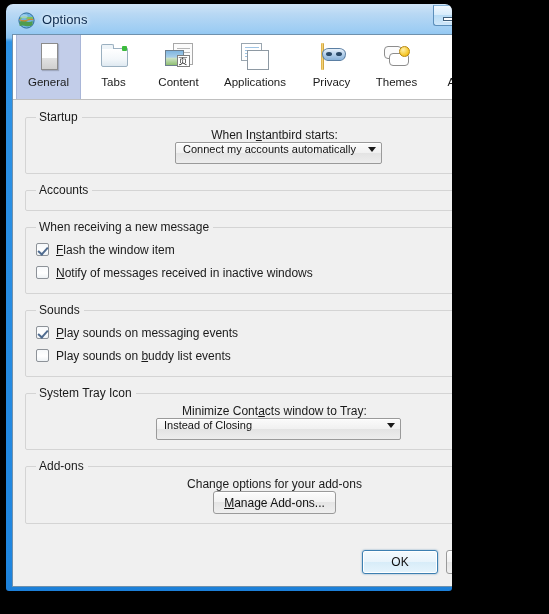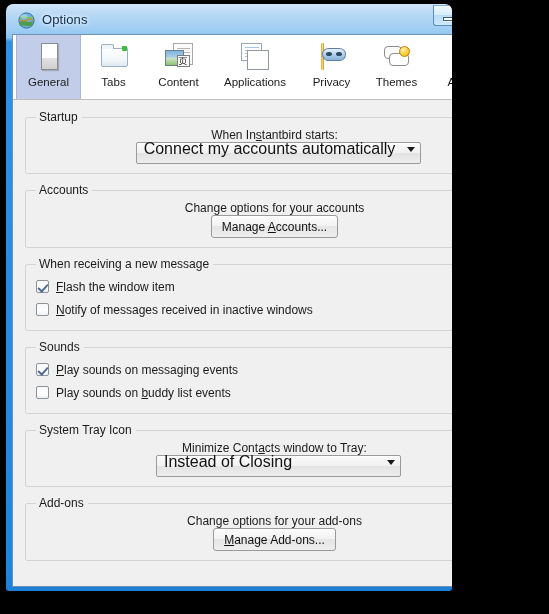--- a/index.html
+++ b/index.html
@@ -329,21 +329,21 @@
     display: inline-flex;
     align-items: center;
     justify-content: space-between;
     height: 22px;
     border: 1px solid #9a9a9a;
     border-radius: 2px;
     background: linear-gradient(to bottom, #fbfbfb 0%, #f1f1f1 48%, #e3e3e3 50%, #ededed 100%);
     box-shadow: inset 0 1px 0 #ffffff;
     padding: 0 5px 8px 7px;
     box-sizing: border-box;
-    font-size: 16px;
+    font-size: 11px;
     color: #111;
     cursor: default;
   }
   .menulist .arrow {
     margin-left: 12px;
     width: 0; height: 0;
     border-left: 4px solid transparent;
     border-right: 4px solid transparent;
     border-top: 5px solid #1a1a1a;
   }
@@ -532,24 +532,20 @@
           <span class="rowlabel"><span>When In</span><u>s</u><span>tantbird starts:</span></span>
           <span class="menulist" id="startup-menulist" style="margin-left:8px;">
             <span>Connect my accounts automatically</span>
             <span class="arrow"></span>
           </span>
         </div>
       </fieldset>
 
       <fieldset class="group">
         <legend>Accounts</legend>
-        <div class="row spread">
-          <span class="rowlabel">Change options for your accounts</span>
-          <button class="btn"><span>Manage </span><u>A</u><span>ccounts...</span></button>
-        </div>
       </fieldset>
 
       <fieldset class="group">
         <legend>When receiving a new message</legend>
         <div class="checkrow">
           <span class="cbox checked"></span>
           <span class="cblabel"><u>F</u><span>lash the window item</span></span>
         </div>
         <div class="checkrow">
           <span class="cbox"></span>
@@ -581,16 +577,20 @@
       </fieldset>
 
       <fieldset class="group">
         <legend>Add-ons</legend>
         <div class="row spread">
           <span class="rowlabel">Change options for your add-ons</span>
           <button class="btn"><span></span><u>M</u><span>anage Add-ons...</span></button>
         </div>
       </fieldset>
 
+      <div id="buttonbar">
+        <button class="btn focus">OK</button>
+        <button class="btn">Cancel</button>
+      </div>
 
     </div>
   </div>
 </div>
 
 </body></html>

